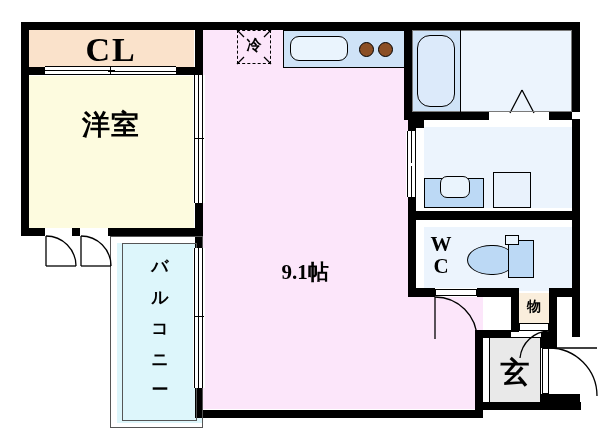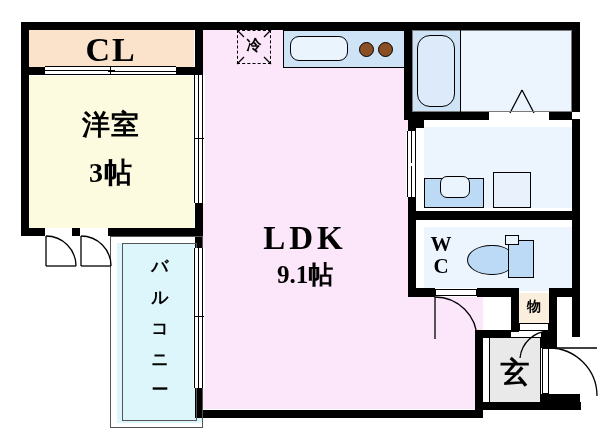--- a/index.html
+++ b/index.html
@@ -53,21 +53,21 @@
     font-weight: bold;
     text-align: center;
     line-height: 1.05;
     font-family: "Liberation Serif", "DejaVu Serif", serif;
   }
   .label-vert span { display: block; }
 
   .lbl-cl      { font-size: 34px; letter-spacing: 2px; }
   .lbl-room    { font-size: 28px; letter-spacing: 1px; }
   .lbl-ldk     { font-size: 33px; letter-spacing: 4px; }
-  .lbl-ldk2    { font-size: 25px; letter-spacing: 0px; }
+  .lbl-ldk2    { font-size: 21px; letter-spacing: 0px; }
   .lbl-bath    { font-size: 20px; letter-spacing: 1px; }
   .lbl-sen     { font-size: 20px; letter-spacing: 1px; }
   .lbl-wc      { font-size: 21px; }
   .lbl-gen     { font-size: 29px; }
   .lbl-mono    { font-size: 14px; }
   .lbl-rei     { font-size: 15px; }
   .lbl-balcony { font-size: 17px; letter-spacing: 0px; }
 
   
   .sink {
@@ -304,23 +304,21 @@
     <span>C</span>
   </div>
 
   <div class="label lbl-mono" style="left:519px; top:300px; width:30px;">物</div>
 
   <div class="label lbl-gen" style="left:489px; top:358px; width:52px;">玄</div>
 
   <div class="label lbl-cl" style="left:28px; top:33px; width:166px;">CL</div>
 
   <div class="label lbl-room" style="left:28px; top:111px; width:166px;">洋室</div>
-  <div class="label lbl-room" style="left:28px; top:159px; width:166px;">3帖</div>
-
-  <div class="label lbl-ldk" style="left:210px; top:222px; width:190px;">LDK</div>
+
   <div class="label lbl-ldk2" style="left:210px; top:262px; width:190px;">9.1帖</div>
 
   <div class="label-vert lbl-balcony" style="left:148px; top:258px; width:24px;">
     <span style="margin-bottom:13px;">バ</span>
     <span style="margin-bottom:13px;">ル</span>
     <span style="margin-bottom:13px;">コ</span>
     <span style="margin-bottom:13px;">ニ</span>
     <span>ー</span>
   </div>
 

